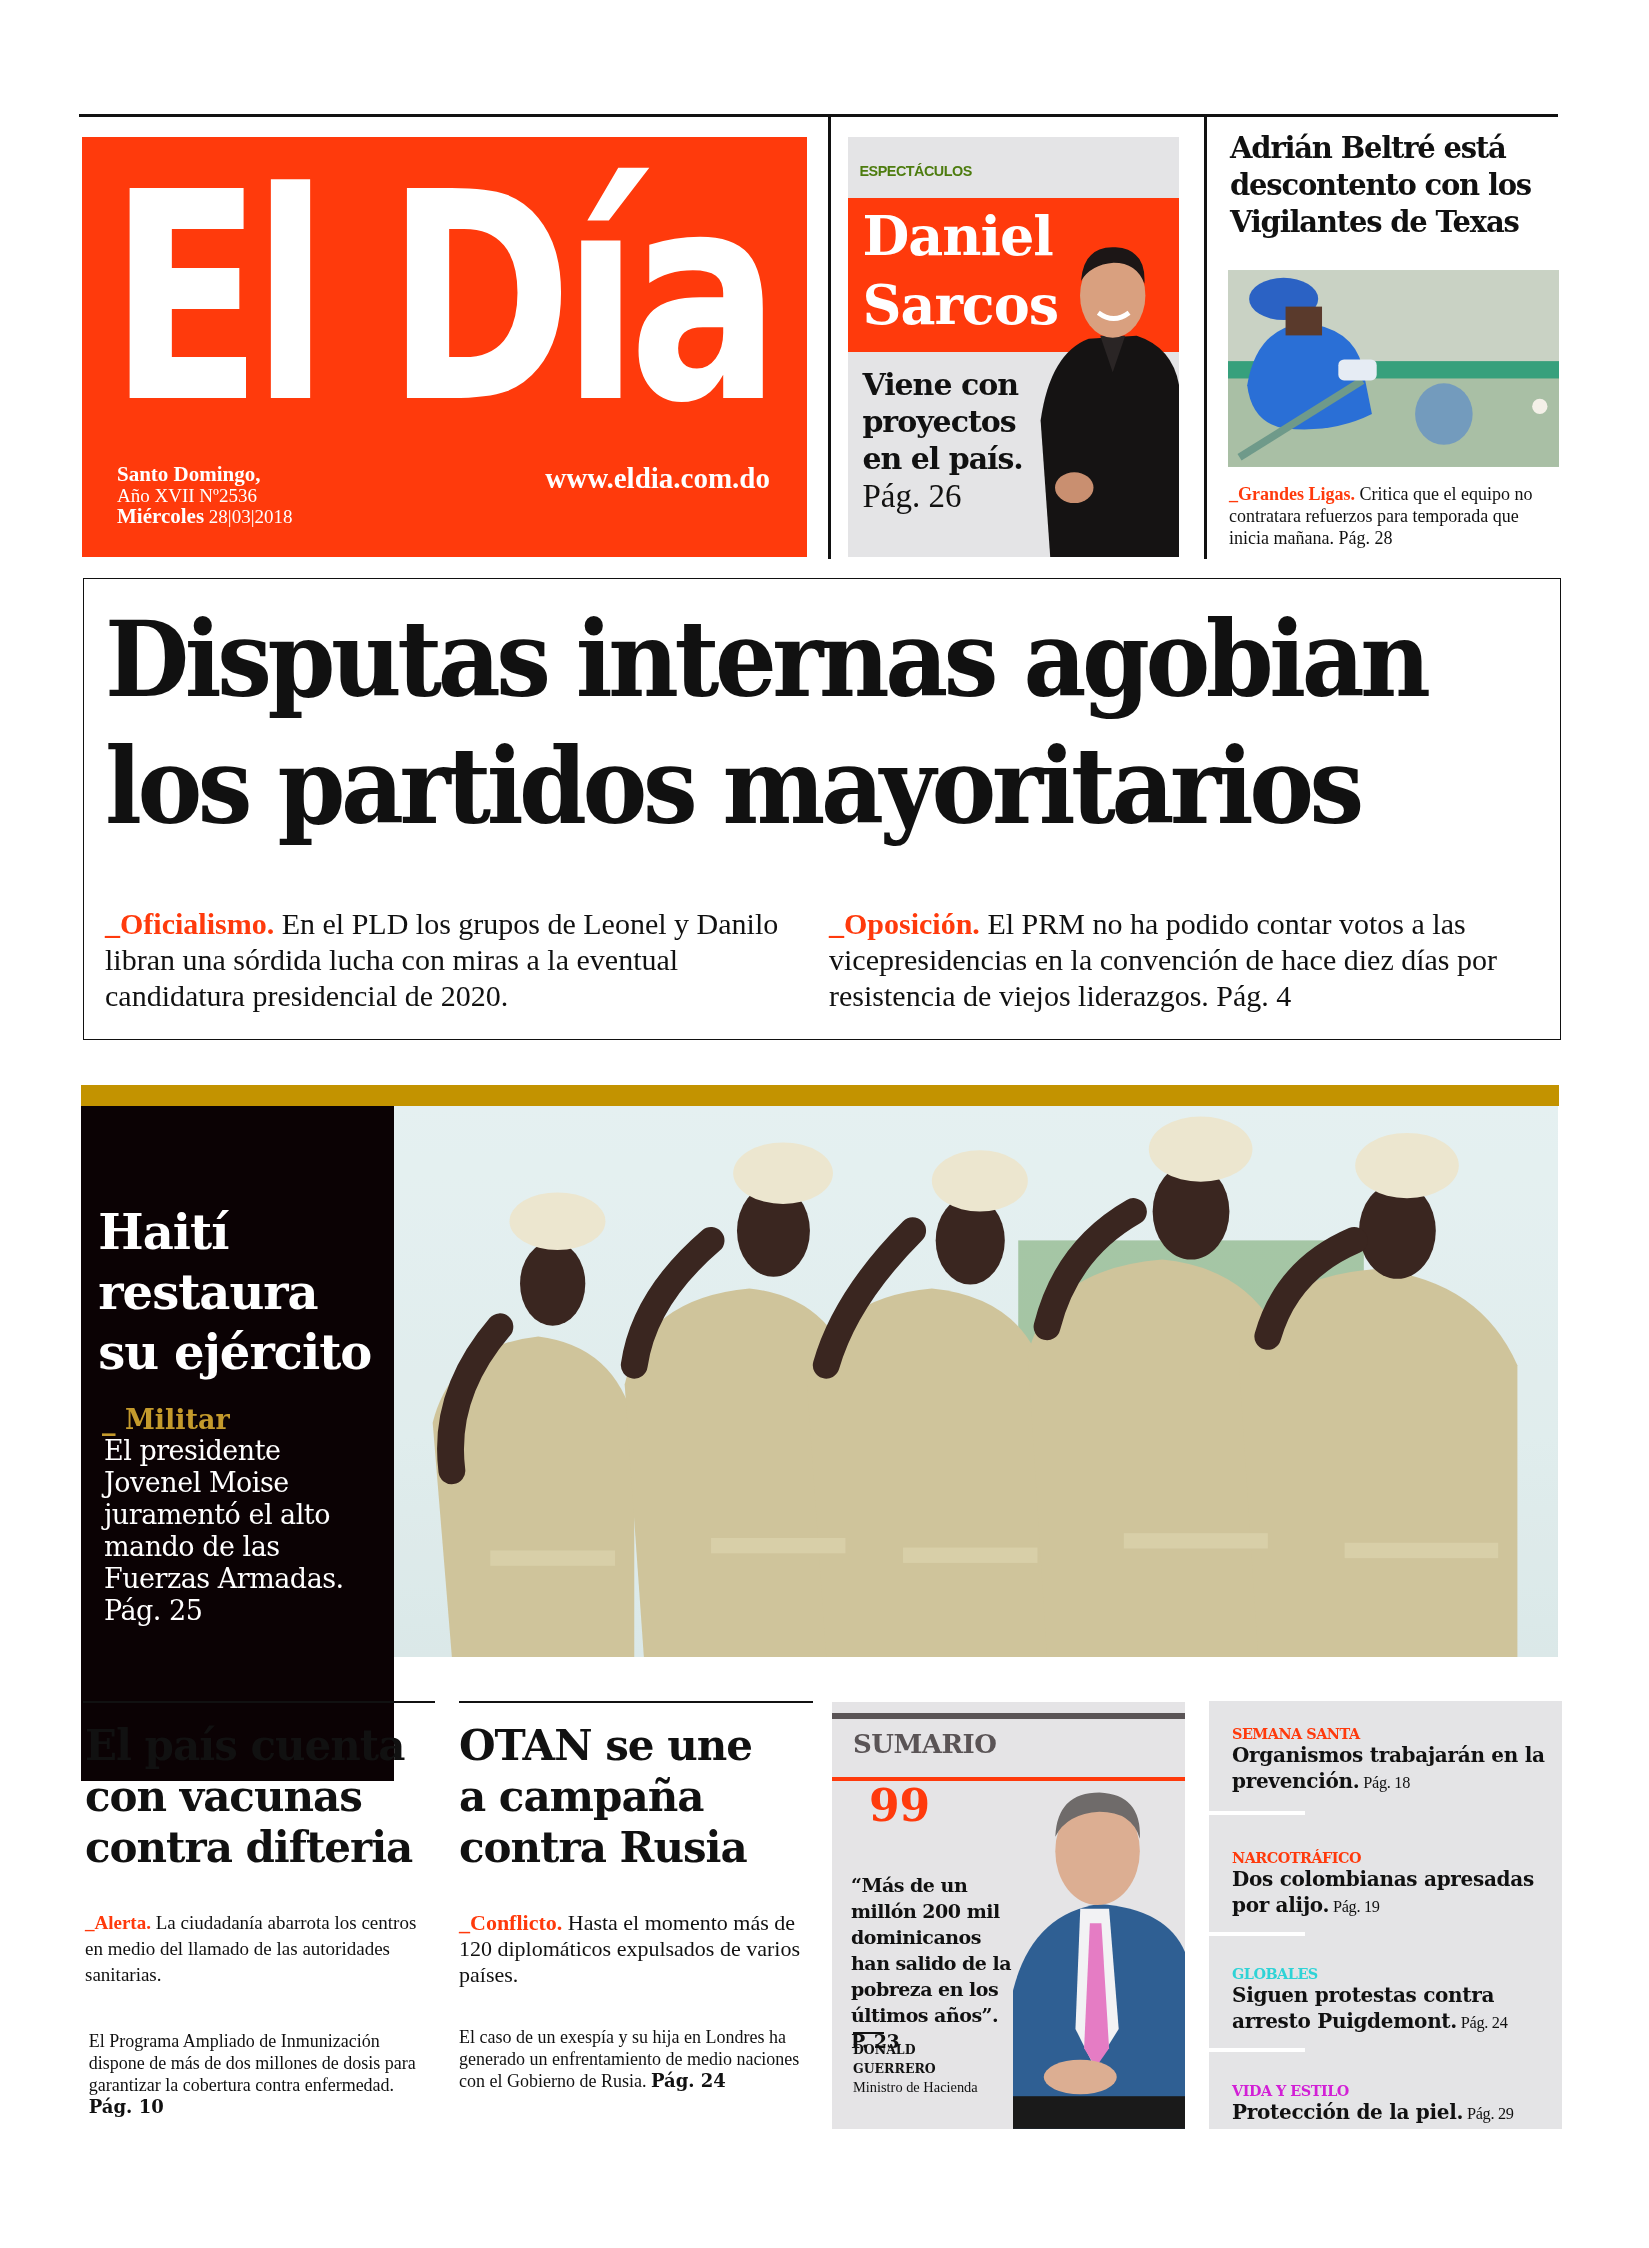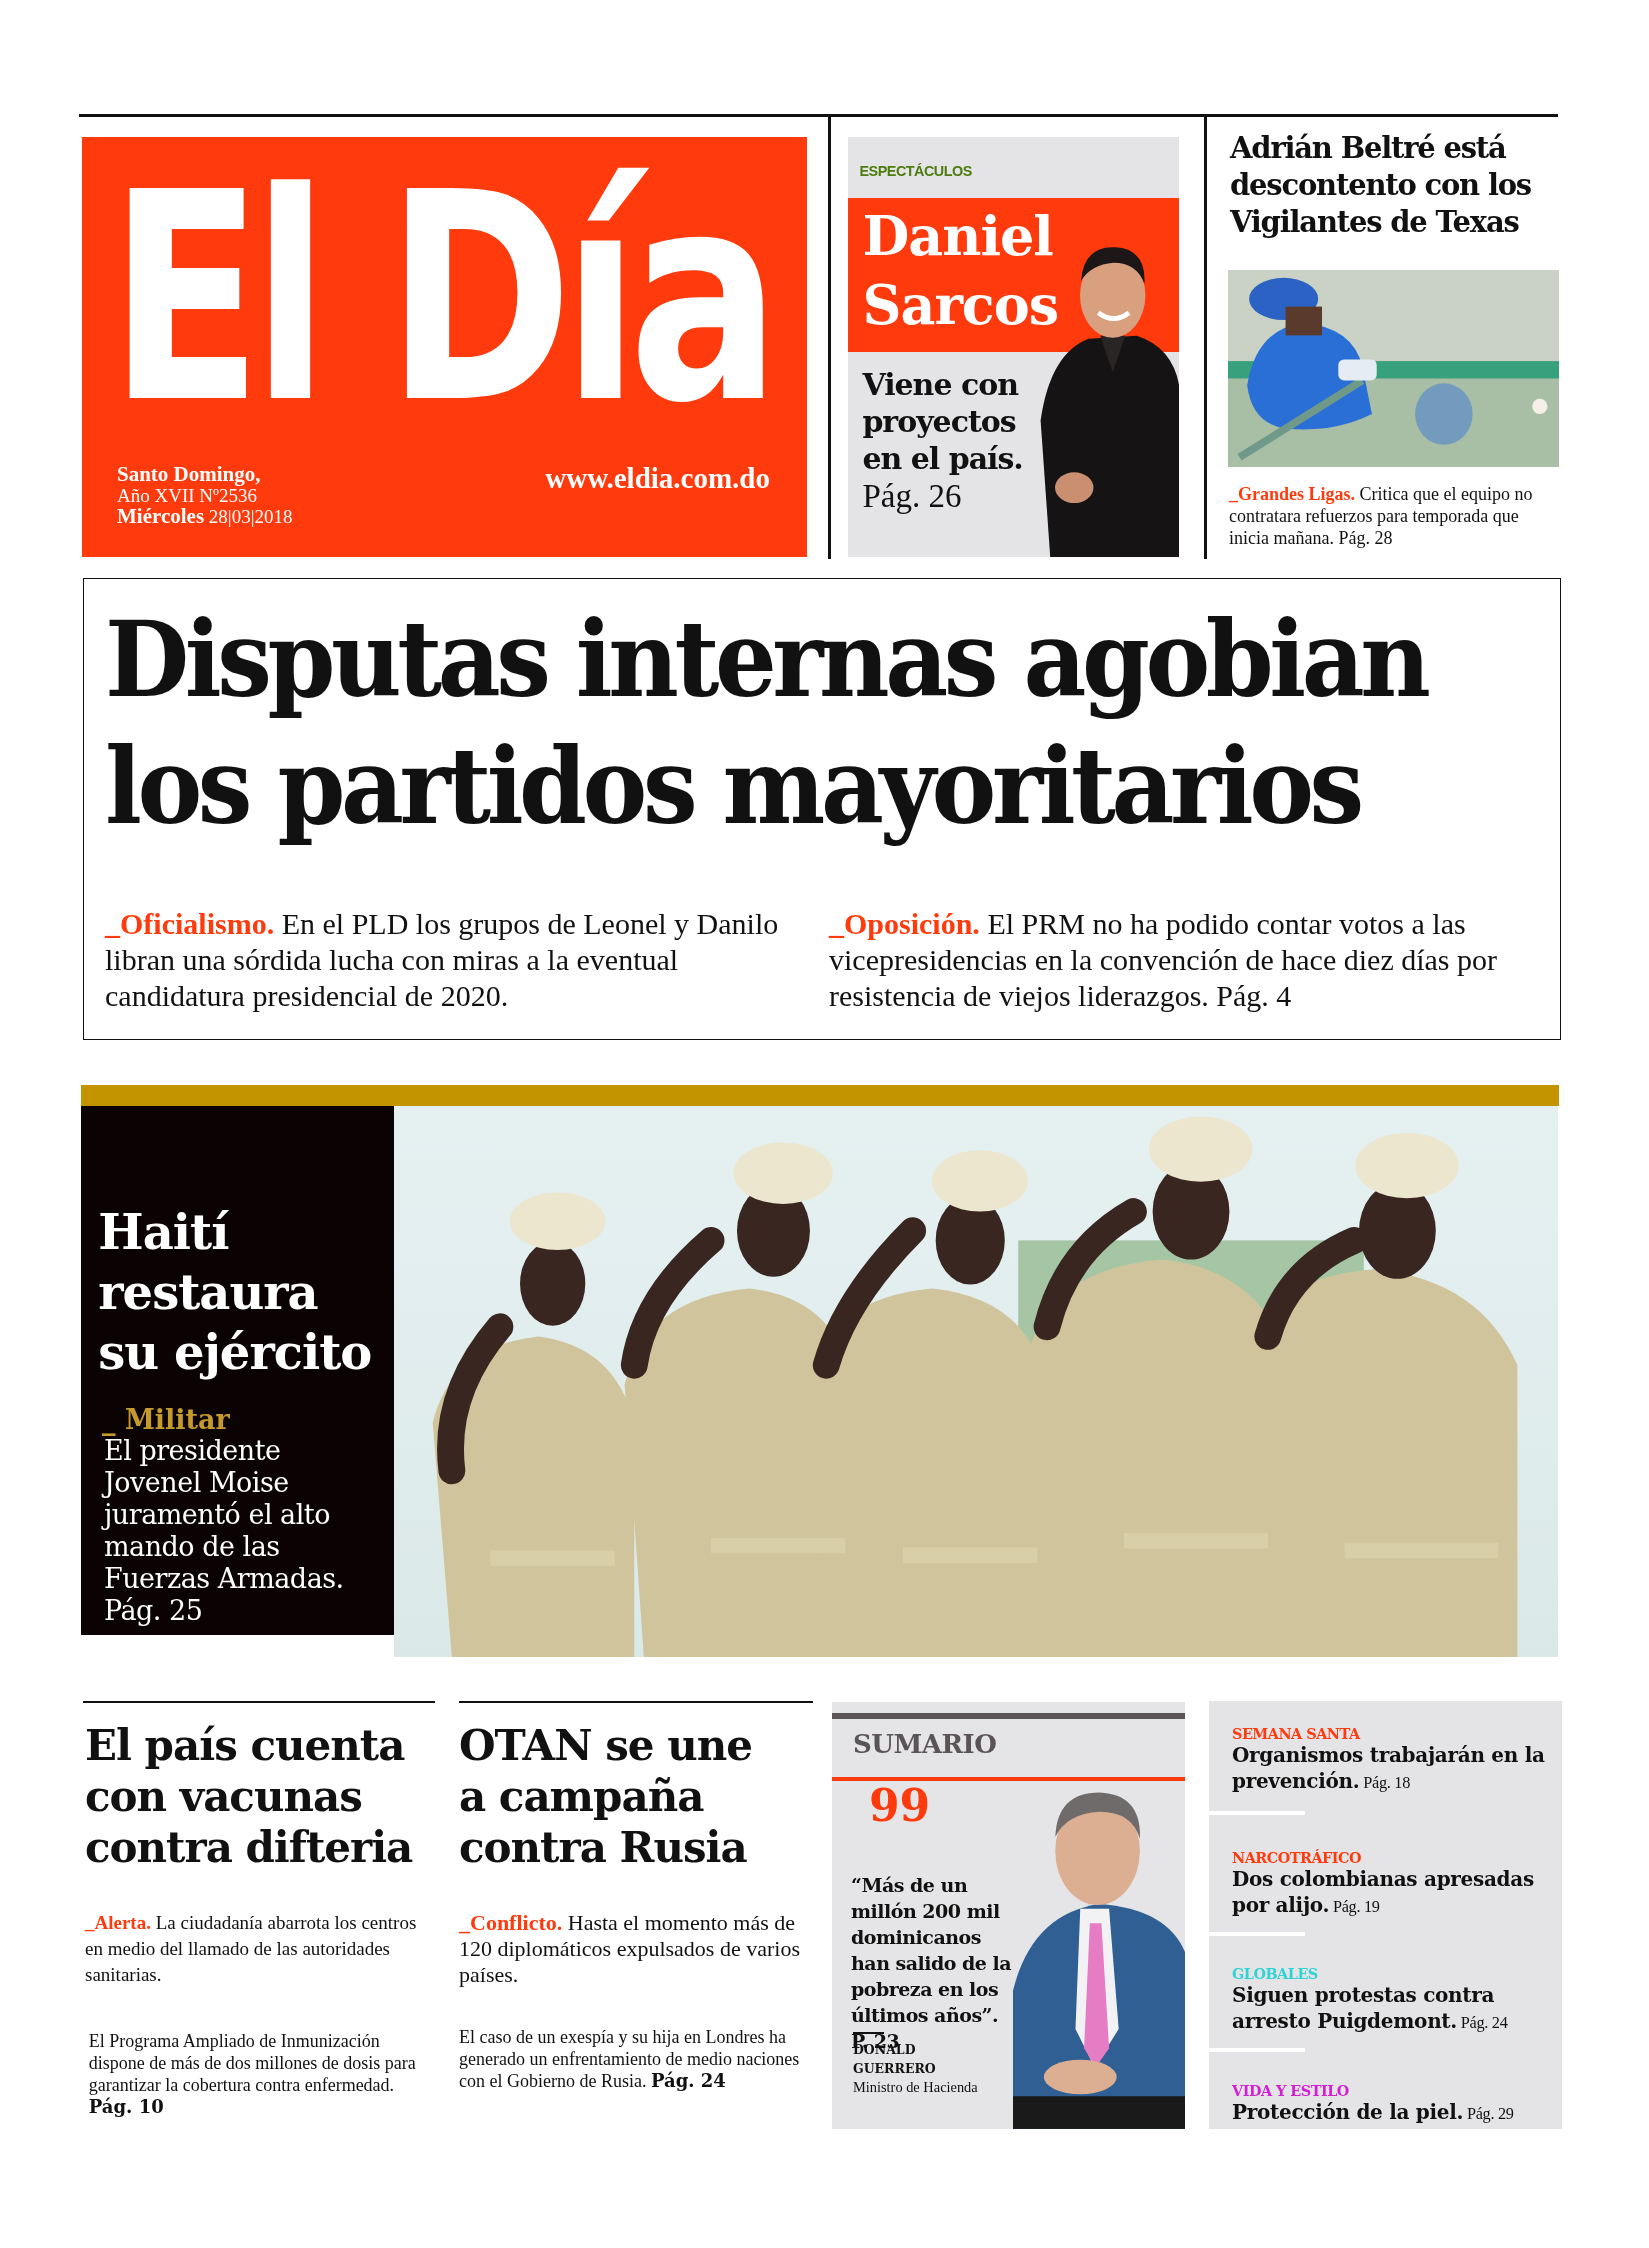--- a/index.html
+++ b/index.html
@@ -33,21 +33,21 @@
   
   .lead { left: 83px; top: 578px; width: 1476px; height: 460px; border: 1.9px solid #111; background: #fff; }
   .lead-head { position: absolute; left: 21px; top: 17.3px; font-family: "DejaVu Serif", serif; font-weight: bold; font-size: 104px; line-height: 127px; letter-spacing: -4.8px; transform: scaleX(0.935); transform-origin: left top; white-space: nowrap; }
   .lead-col { position: absolute; top: 327px; width: 692px; font-family: "Liberation Serif", serif; font-size: 30px; line-height: 36px; }
   .lead-col.c1 { left: 21px; width: 701px; }
   .lead-col.c2 { left: 745px; width: 711px; }
 
   
   .gold { left: 81px; top: 1085px; width: 1478px; height: 21px; background: #c39300; }
   .credit { position: absolute; right: 5.8px; top: 2.9px; font-family: Liberation Mono, monospace; font-size: 12.5px; color: #222; margin-top: 30px; }
-  .blackbox { left: 81px; top: 1106px; width: 313px; height: 529px; background: #0b0204; color: #fff; }
+  .blackbox { left: 81px; top: 1106px; width: 313px; height: 675px; background: #0b0204; color: #fff; }
   .hai-head { position: absolute; left: 17.3px; top: 96px; font-family: "DejaVu Serif", serif; font-weight: bold; font-size: 48px; line-height: 60px; letter-spacing: -1px; }
   .hai-kick { position: absolute; left: 21px; top: 298px; color: #c49a2c; font-family: "DejaVu Serif", serif; font-weight: bold; font-size: 27px; }
   .hai-body { position: absolute; left: 23px; top: 329px; font-family: "DejaVu Serif", serif; font-size: 27px; line-height: 32px; letter-spacing: -0.5px; }
   .hai-photo { left: 394px; top: 1106px; width: 1164px; height: 551px; overflow: hidden; background: linear-gradient(180deg,#e6f1f2 0%,#dfecec 60%,#d8e6e6 100%); }
 
   
   .hrule { height: 1.9px; background: #111; }
   .story-head { font-family: "DejaVu Serif", serif; font-weight: bold; font-size: 42px; line-height: 51px; letter-spacing: -1px; }
   .story-deck { font-family: "Liberation Serif", serif; font-size: 19px; line-height: 26px; }
   .story-body { font-family: "Liberation Serif", serif; font-size: 18px; line-height: 22px; }

